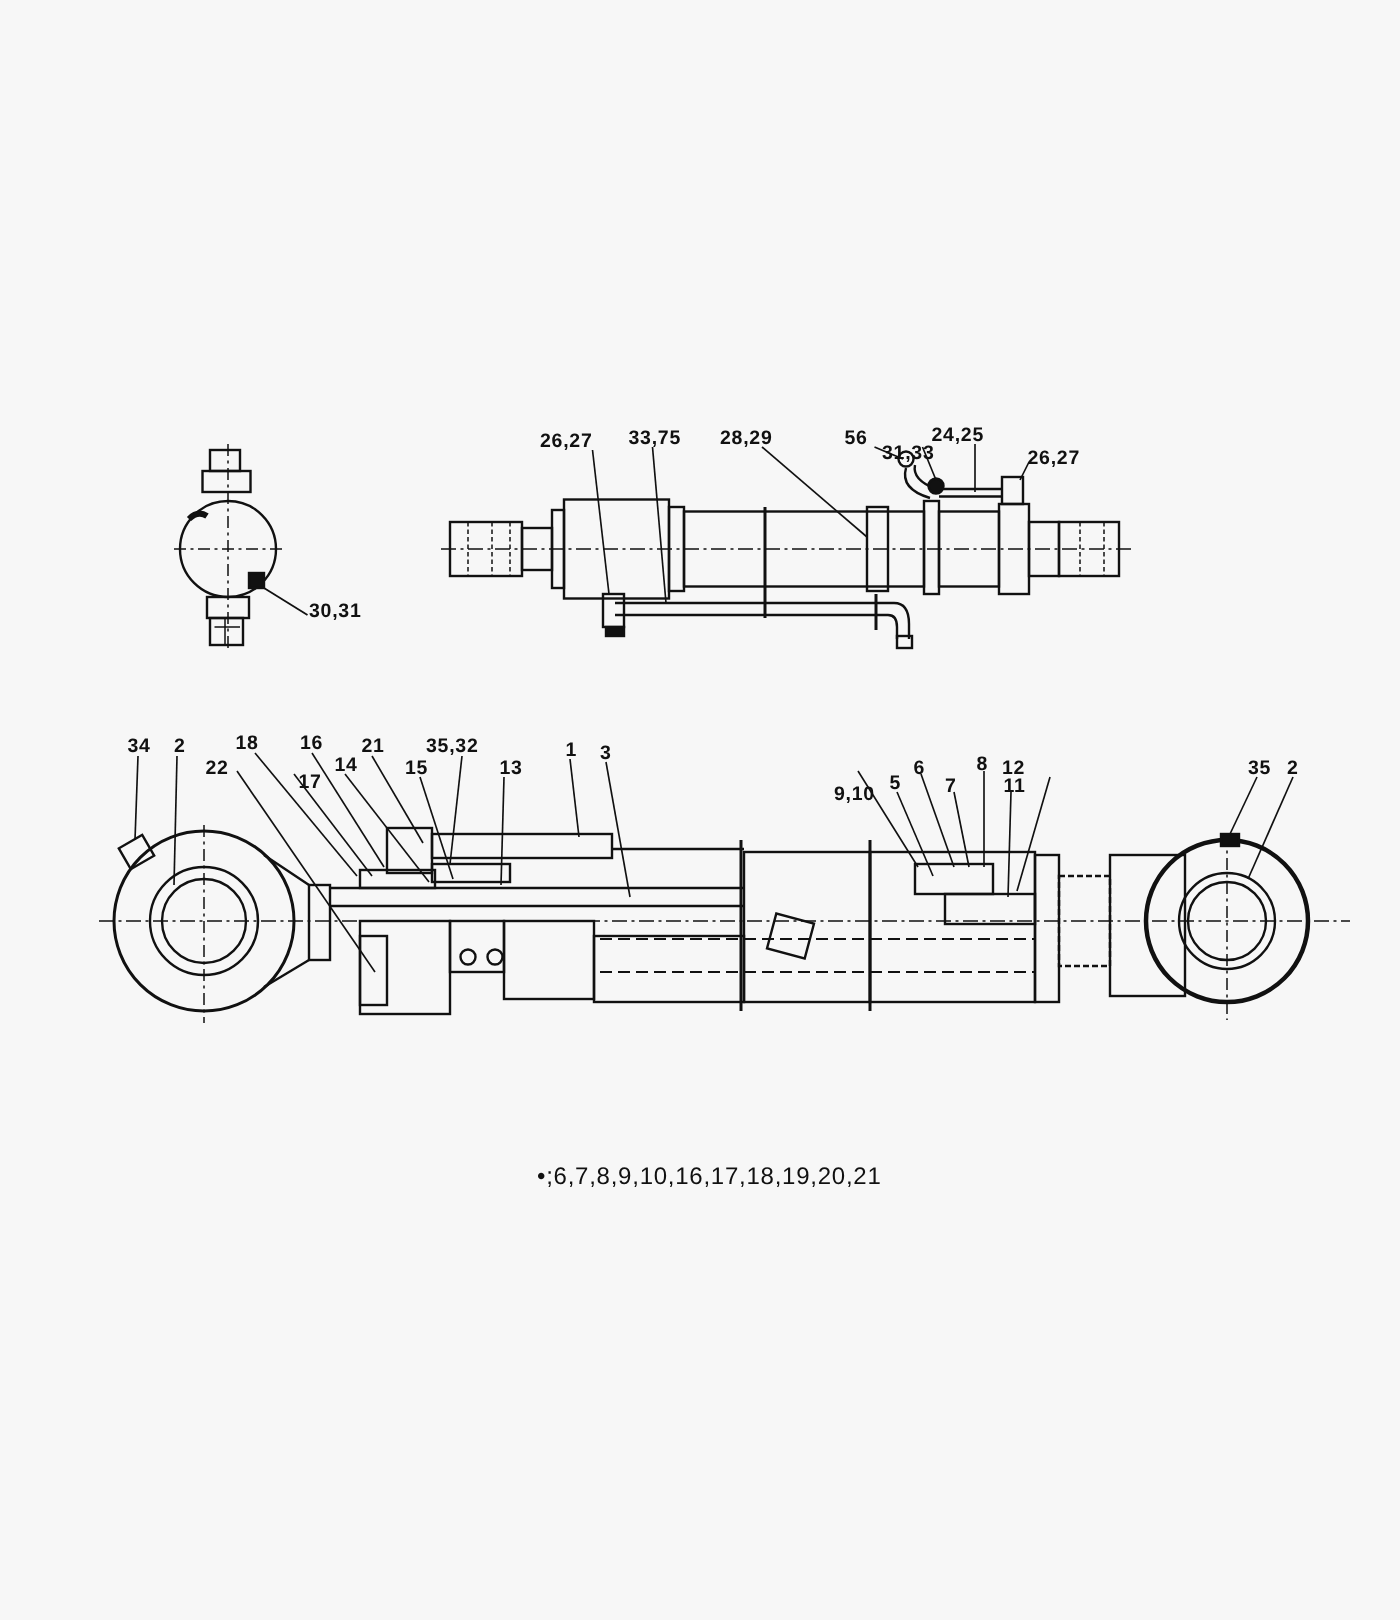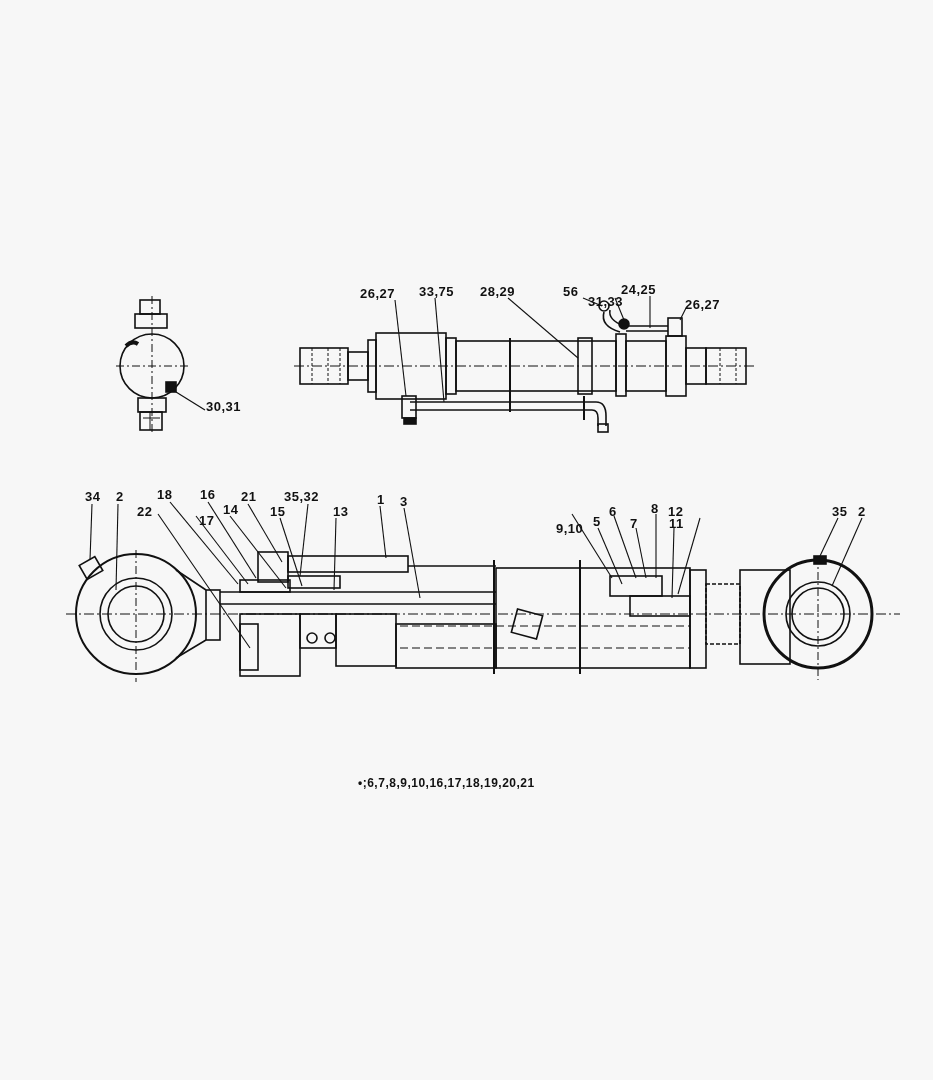--- a/index.html
+++ b/index.html
@@ -2,21 +2,21 @@
 <html><head>
 <meta charset="utf-8">
 <style>
   html, body { margin: 0; padding: 0; }
   body { width: 933px; height: 1080px; background: #f7f7f7; overflow: hidden; position: relative;
          font-family: "DejaVu Sans", sans-serif; }
   svg#diagram { position: absolute; left: 0; top: 0; }
   .lbl { position: absolute; font-family: "Liberation Sans", sans-serif; font-weight: bold;
          font-size: 13px; color: #111; letter-spacing: 0.5px; white-space: nowrap; line-height: 1; }
   .note { position: absolute; left: 358px; top: 776px; font-family: "Liberation Sans", sans-serif;
-          font-weight: bold; font-size: 12px; color: #111; letter-spacing: 0.5px; }
+          font-weight: normal; font-size: 16px; color: #111; letter-spacing: 0.5px; }
 </style>
 </head>
 <body>
 
 <svg id="diagram" width="933" height="1080" viewBox="0 0 933 1080" fill="none" stroke="#111" stroke-width="1.6">
 
   <g>
     <circle cx="152" cy="366" r="32"></circle>
     <line x1="116" y1="366" x2="188" y2="366" stroke-dasharray="8 3 2 3" stroke-width="1"></line>
     <line x1="152" y1="296" x2="152" y2="432" stroke-dasharray="8 3 2 3" stroke-width="1"></line>

